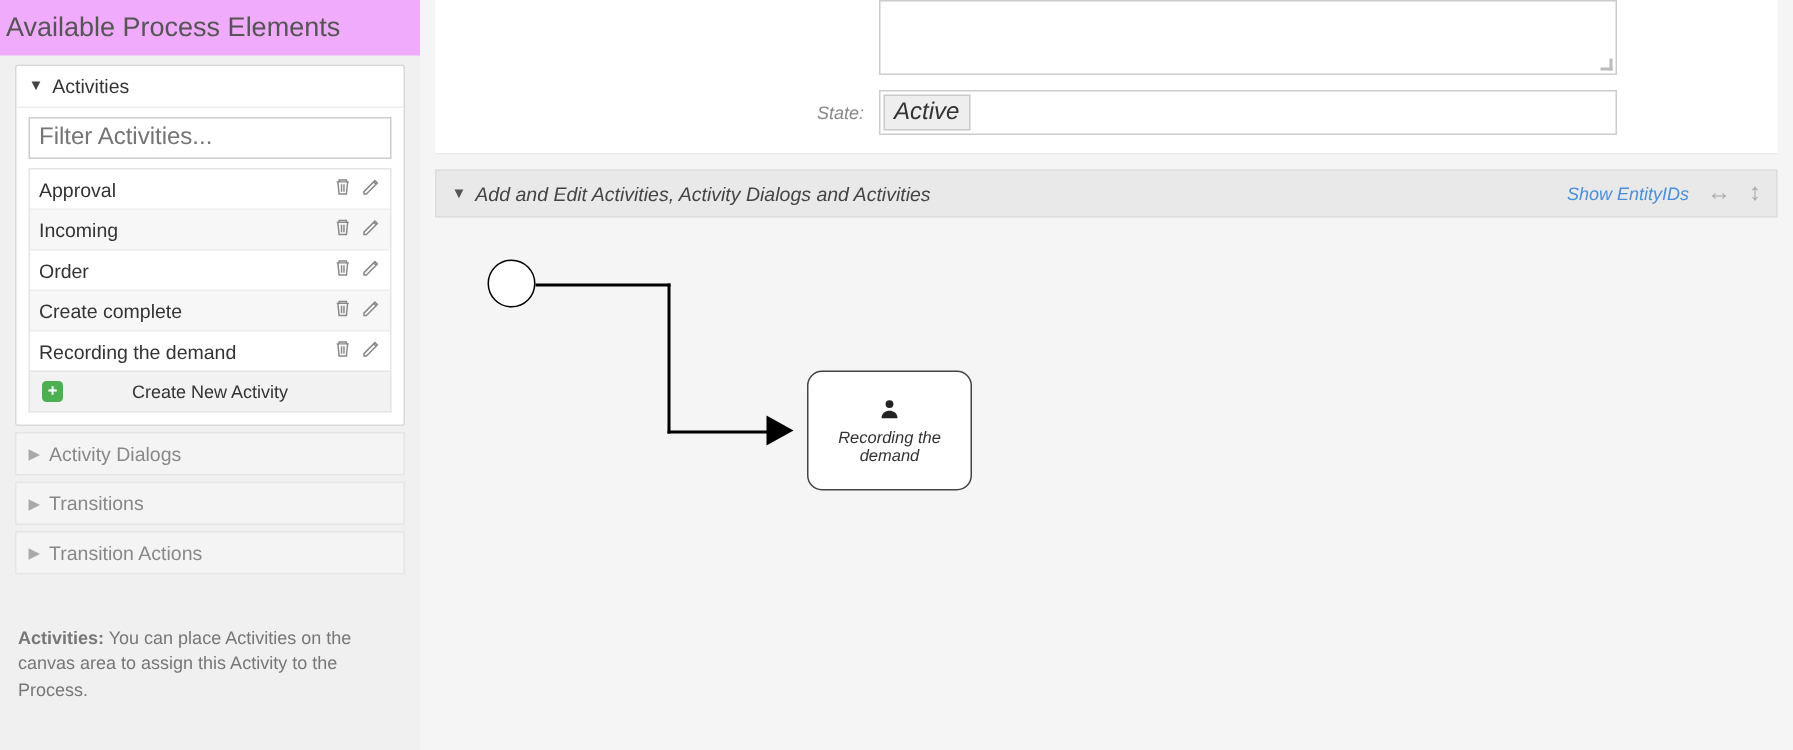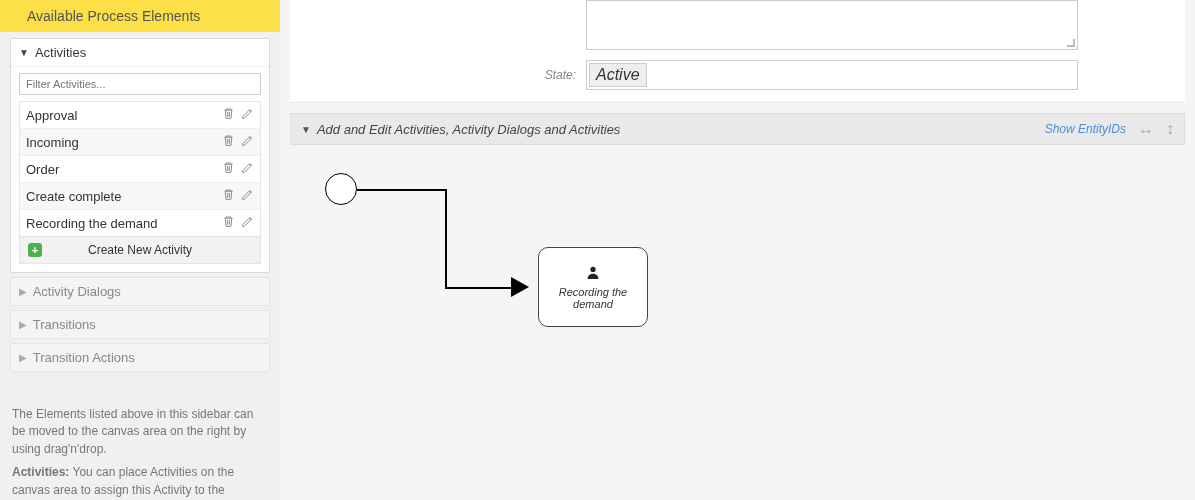--- a/index.html
+++ b/index.html
@@ -1,27 +1,27 @@
 <!DOCTYPE html>
 <html><head>
 <meta charset="utf-8">
 <style>
   * { box-sizing: border-box; margin: 0; padding: 0; }
   html, body { width: 1195px; height: 500px; font-family: Arial, Helvetica, sans-serif; font-size: 13px; color: #333; background: #f5f5f5; }
   .app { display: flex; width: 100%; height: 100%; }
   .sidebar { width: 280px; min-width: 280px; background: #f0f0f0; padding: 0; display: flex; flex-direction: column; gap: 18px; }
   .panel { background: #f0f0f0; }
-  .panel-header { background: #fde047; padding: 8px 27px; font-size: 14px; color: #555; font-weight: 400; }
+  .panel-header { background: #f0abfc; padding: 8px 4px; font-size: 18px; color: #555; font-weight: 400; }
 
   .accordion-section { background: #fff; border: 1px solid #d9d9d9; border-radius: 2px; margin: 0 10px 4px 10px; }
   .accordion-head { display: flex; align-items: center; padding: 6px 8px; font-size: 13px; color: #333; cursor: pointer; }
   .accordion-head .caret { margin-right: 6px; font-size: 10px; color: #444; }
   .accordion-body { padding: 6px 8px 8px 8px; border-top: 1px solid #eee; }
 
-  .filter-input { width: 100%; padding: 4px 6px; border: 1px solid #ccc; font-size: 11px; color: #777; outline: none; }
+  .filter-input { width: 100%; padding: 4px 6px; border: 1px solid #ccc; font-size: 16px; color: #777; outline: none; }
 
   .activity-list { margin-top: 6px; border: 1px solid #e5e5e5; }
   .activity-row { display: flex; align-items: center; justify-content: space-between; padding: 5px 6px; font-size: 13px; border-bottom: 1px solid #eee; }
   .activity-row:nth-child(even) { background: #f7f7f7; }
   .activity-row:last-child { border-bottom: none; }
   .activity-row .name { color: #333; }
   .activity-row .actions { display: flex; gap: 6px; color: #888; }
   .activity-row .actions .icon { cursor: pointer; }
 
   .create-row { display: flex; align-items: center; justify-content: center; gap: 6px; padding: 6px; margin-top: 0; background: #f2f2f2; border: 1px solid #e5e5e5; border-top: none; font-size: 12px; cursor: pointer; position: relative; }
@@ -160,21 +160,20 @@
       </div>
       <div class="collapsed-section">
         <span class="caret-right">▶</span>
         <span>Transition Actions</span>
       </div>
       <div style="height:4px"></div>
     </div>
 
     <div class="panel">
       <div class="description-body">
-        <p>The Elements listed above in this sidebar can be moved to the canvas area on the right by using drag'n'drop.</p>
         <p>
           <strong>Activities:</strong><span> You can place Activities on the canvas area to assign this Activity to the Process.</span>
         </p>
       </div>
     </div>
   </div>
 
   <div class="main">
     <div class="top-block">
       <div class="textarea">

